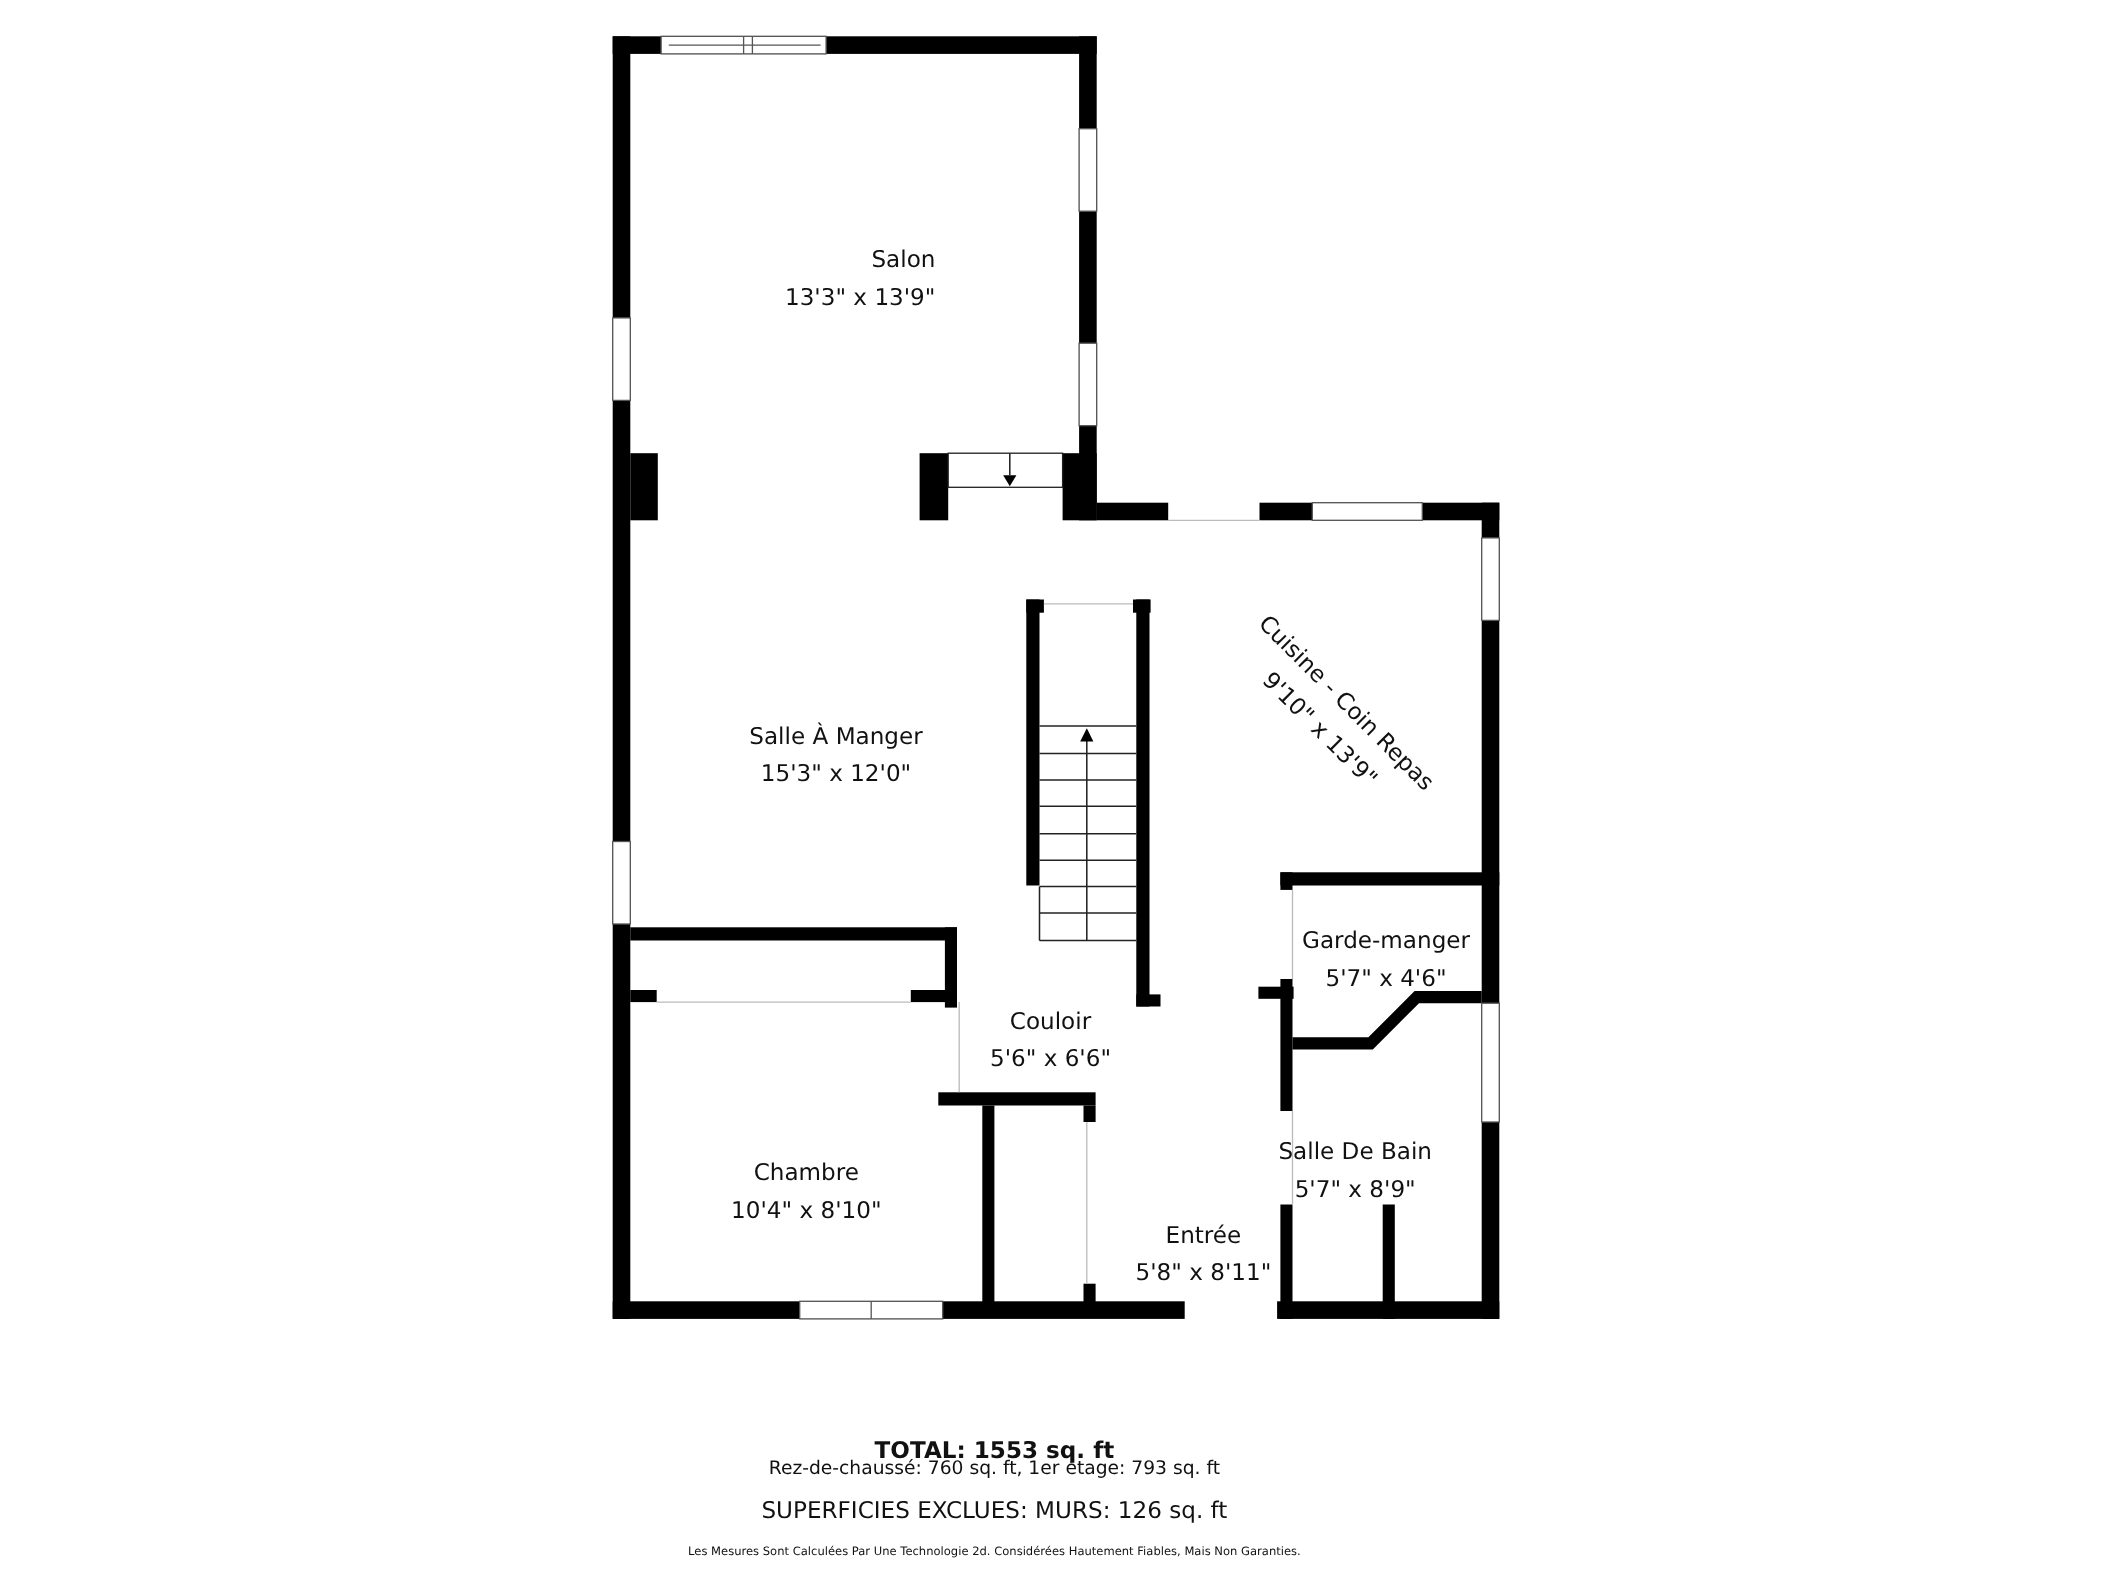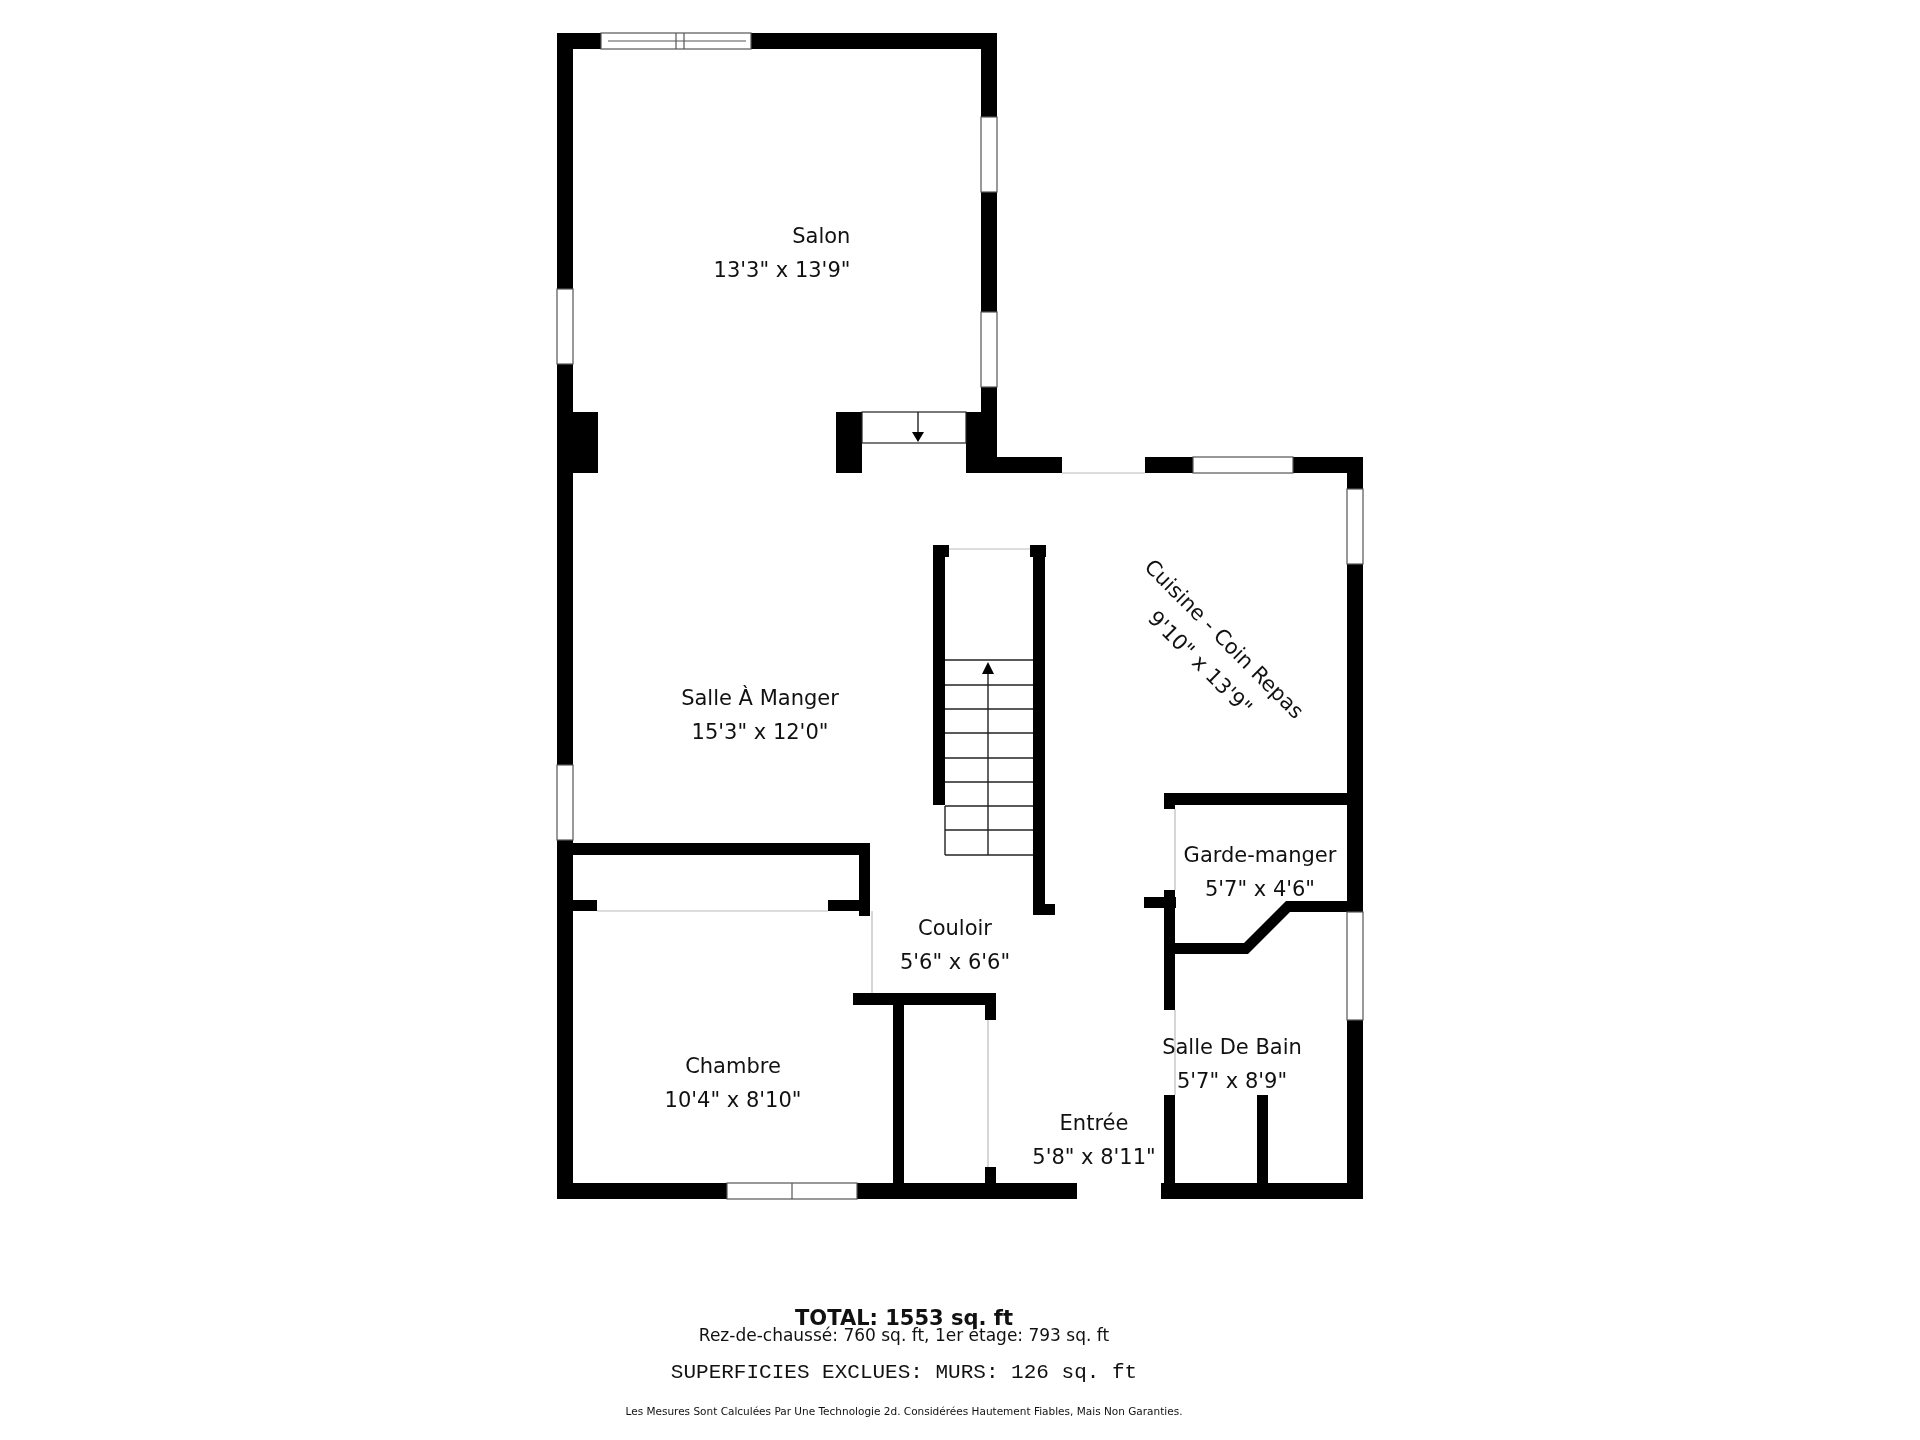--- a/index.html
+++ b/index.html
@@ -8,21 +8,21 @@
   .wall{fill:#000;}
   .win{fill:#fff;stroke:#555;stroke-width:1.2;}
   .thin{stroke:#bbb;stroke-width:1.2;fill:none;}
   .step{stroke:#222;stroke-width:1.4;fill:none;}
   .room-label{position:absolute;text-align:center;color:#111;font-size:21px;line-height:34px;white-space:nowrap;transform:translate(-50%,-50%);}
   .room-label .dim{display:block;}
   .kitchen-label{transform:translate(-50%,-50%) rotate(45deg);}
   .footer{position:absolute;left:0;width:1808px;text-align:center;color:#111;}
   .total{top:1306px;font-size:21px;font-weight:bold;}
   .floors{top:1325px;font-size:17px;}
-  .excl{top:1361px;font-size:21px;font-family:Liberation Mono, monospace;}
+  .excl{top:1361px;font-size:21px;}
   .disclaimer{top:1405px;font-size:10.5px;}
 </style>
 </head>
 <body>
 
 <svg id="plan" viewBox="0 0 1920 1440" xmlns="http://www.w3.org/2000/svg">
   <g>
 
     <rect class="wall" x="557" y="33" width="16" height="1166"></rect>
 
@@ -114,21 +114,21 @@
     <line class="thin" x1="1175" y1="809" x2="1175" y2="890"></line>
     <line class="thin" x1="1175" y1="1010" x2="1175" y2="1095"></line>
   </g>
 </svg>
 
 <div class="room-label" style="left:782px;top:253px;text-align:right;">
   <span>Salon</span>
   <span class="dim">13'3" x 13'9"</span>
 </div>
 
-<div class="room-label" style="left:760px;top:686px;margin-top:29px;">
+<div class="room-label" style="left:760px;top:686px;">
   <span>Salle À Manger</span>
   <span class="dim">15'3" x 12'0"</span>
 </div>
 
 <div class="room-label kitchen-label" style="left:1212px;top:651px;">
   <span>Cuisine - Coin Repas</span>
   <span class="dim">9'10" x 13'9"</span>
 </div>
 
 <div class="room-label" style="left:1260px;top:872px;">

